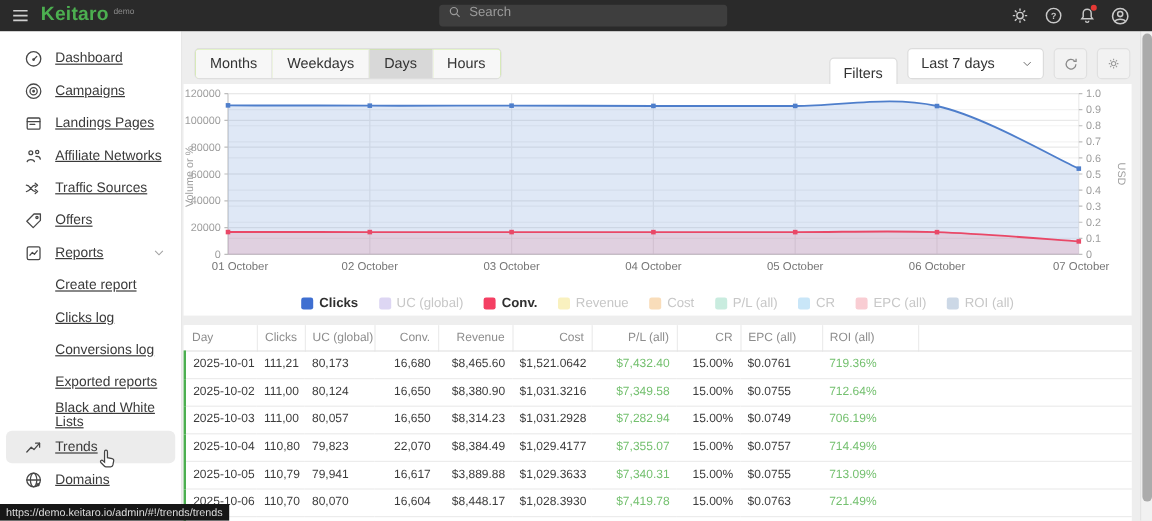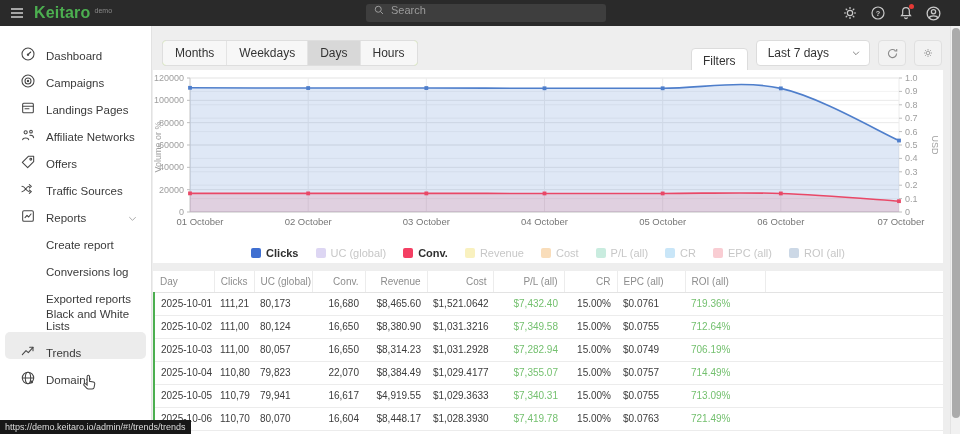--- a/index.html
+++ b/index.html
@@ -12,21 +12,21 @@
   .logo { color:#4caf50; font-weight:bold; font-size:16px; letter-spacing:.2px; margin-left:4px; }
   .logo-badge { color:#8a8a8a; font-size:7px; margin-left:4px; margin-top:-6px; }
   .searchbox { position:absolute; left:366px; top:4px; width:240px; height:18px; background:#3e3e3e; border-radius:3px; display:flex; padding:0 7px; cursor:text; }
   .searchbox .ph { color:#9b9b9b; font-size:11px; margin-left:6px; }
   .topbar-icons { position:absolute; right:18px; top:0; height:26px; display:flex; align-items:center; gap:11px; }
   .tb-icon { width:17px; height:17px; position:relative; cursor:pointer; display:flex; align-items:center; justify-content:center; }
   .bell-dot { position:absolute; top:-1px; right:0; width:5px; height:5px; border-radius:50%; background:#e53935; }
 
   
   .sidebar { position:absolute; top:26px; left:0; width:152px; height:408px; background:#ffffff; border-right:1px solid #e2e2e2; padding-top:9px; z-index:5; }
-  .side-item { height:27px; display:flex; align-items:flex-end; padding:0 8px 0 14px; cursor:pointer; color:#3a3a3a; font-size:11.5px; position:relative; margin:0 5px; border-radius:5px; }
+  .side-item { height:27px; display:flex; align-items:center; padding:0 8px 0 14px; cursor:pointer; color:#3a3a3a; font-size:11.5px; position:relative; margin:0 5px; border-radius:5px;text-decoration:underline; }
   .side-item .s-icon { width:17px; height:17px; margin-right:10px; flex:0 0 17px; display:flex; align-items:center; justify-content:center; }
   .side-item.sub { padding-left:41px; }
   .side-item.active { background:#ececec; }
   .side-item .chev { margin-left:auto; opacity:.55; }
   .cursor-overlay { position:absolute; left:80px; top:373px; z-index:40; pointer-events:none; }
 
   .main { position:absolute; top:26px; left:153px; width:797px; height:408px; background:#eeeeee; }
 
   
   .toolbar { position:absolute; top:14px; left:9px; right:8px; height:26px; display:flex; align-items:center; }
@@ -157,51 +157,54 @@
             <path d="M4 19c.6-3.4 8.4-3.4 9 0"></path>
             <circle cx="16.5" cy="7" r="2"></circle>
             <path d="M15 12.6c2.8-.4 5 1.2 5.4 3.4"></path>
           </svg>
         </span>
         <span>Affiliate Networks</span>
       </li>
       <li class="side-item">
         <span class="s-icon">
           <svg width="16" height="16" viewBox="0 0 24 24" stroke="#474747" stroke-width="1.6" fill="none" stroke-linecap="round" stroke-linejoin="round">
+            <path d="M3 8c5 0 6 8 11 8M3 16c5 0 6-8 11-8"></path>
+            <path d="M14 5.5L17 8l-3 2.5M14 13.5L17 16l-3 2.5"></path>
+          </svg>
+        </span>
+        <span>Traffic Sources</span>
+      </li>
+      <li class="side-item">
+        <span class="s-icon">
+          <svg width="16" height="16" viewBox="0 0 24 24" stroke="#474747" stroke-width="1.6" fill="none" stroke-linecap="round" stroke-linejoin="round">
             <path d="M3.5 12.5L12.5 3.5H20.5V11.5L11.5 20.5Z"></path>
             <circle cx="16.2" cy="7.8" r="1.4"></circle>
           </svg>
         </span>
         <span>Offers</span>
-      </li>
-      <li class="side-item">
-        <span class="s-icon">
-          <svg width="16" height="16" viewBox="0 0 24 24" stroke="#474747" stroke-width="1.6" fill="none" stroke-linecap="round" stroke-linejoin="round">
-            <path d="M3 8c5 0 6 8 11 8M3 16c5 0 6-8 11-8"></path>
-            <path d="M14 5.5L17 8l-3 2.5M14 13.5L17 16l-3 2.5"></path>
-          </svg>
-        </span>
-        <span>Traffic Sources</span>
       </li>
       <li class="side-item">
         <span class="s-icon">
           <svg width="16" height="16" viewBox="0 0 24 24" stroke="#474747" stroke-width="1.6" fill="none" stroke-linecap="round" stroke-linejoin="round">
             <rect x="4" y="4" width="16" height="16" rx="2"></rect>
             <path d="M7.5 14.5l3-3.5 2.5 2.5 3.5-4.5"></path>
           </svg>
         </span>
         <span>Reports</span>
         <span class="chev">
           <svg width="11" height="11" viewBox="0 0 24 24">
             <path d="M5 9l7 7 7-7" stroke="#555" stroke-width="2" fill="none"></path>
           </svg>
         </span>
       </li>
       <li class="side-item sub">
         <span>Create report</span>
+      </li>
+      <li class="side-item sub">
+        <span>Clicks log</span>
       </li>
       <li class="side-item sub">
         <span>Conversions log</span>
       </li>
       <li class="side-item sub">
         <span>Exported reports</span>
       </li>
       <li class="side-item sub">
         <span>Black and White Lists</span>
       </li>
@@ -481,21 +484,21 @@
             <td class="al-r">15.00%</td>
             <td class="al-l">$0.0757</td>
             <td class="al-l green">714.49%</td>
             <td></td>
           </tr>
           <tr>
             <td class="al-l">2025-10-05</td>
             <td class="al-r">110,79</td>
             <td class="al-l">79,941</td>
             <td class="al-r">16,617</td>
-            <td class="al-r">$4,919.55</td>
+            <td class="al-r">$3,889.88</td>
             <td class="al-r">$1,029.3633</td>
             <td class="al-r green">$7,340.31</td>
             <td class="al-r">15.00%</td>
             <td class="al-l">$0.0755</td>
             <td class="al-l green">713.09%</td>
             <td></td>
           </tr>
           <tr>
             <td class="al-l">2025-10-06</td>
             <td class="al-r">110,70</td>

